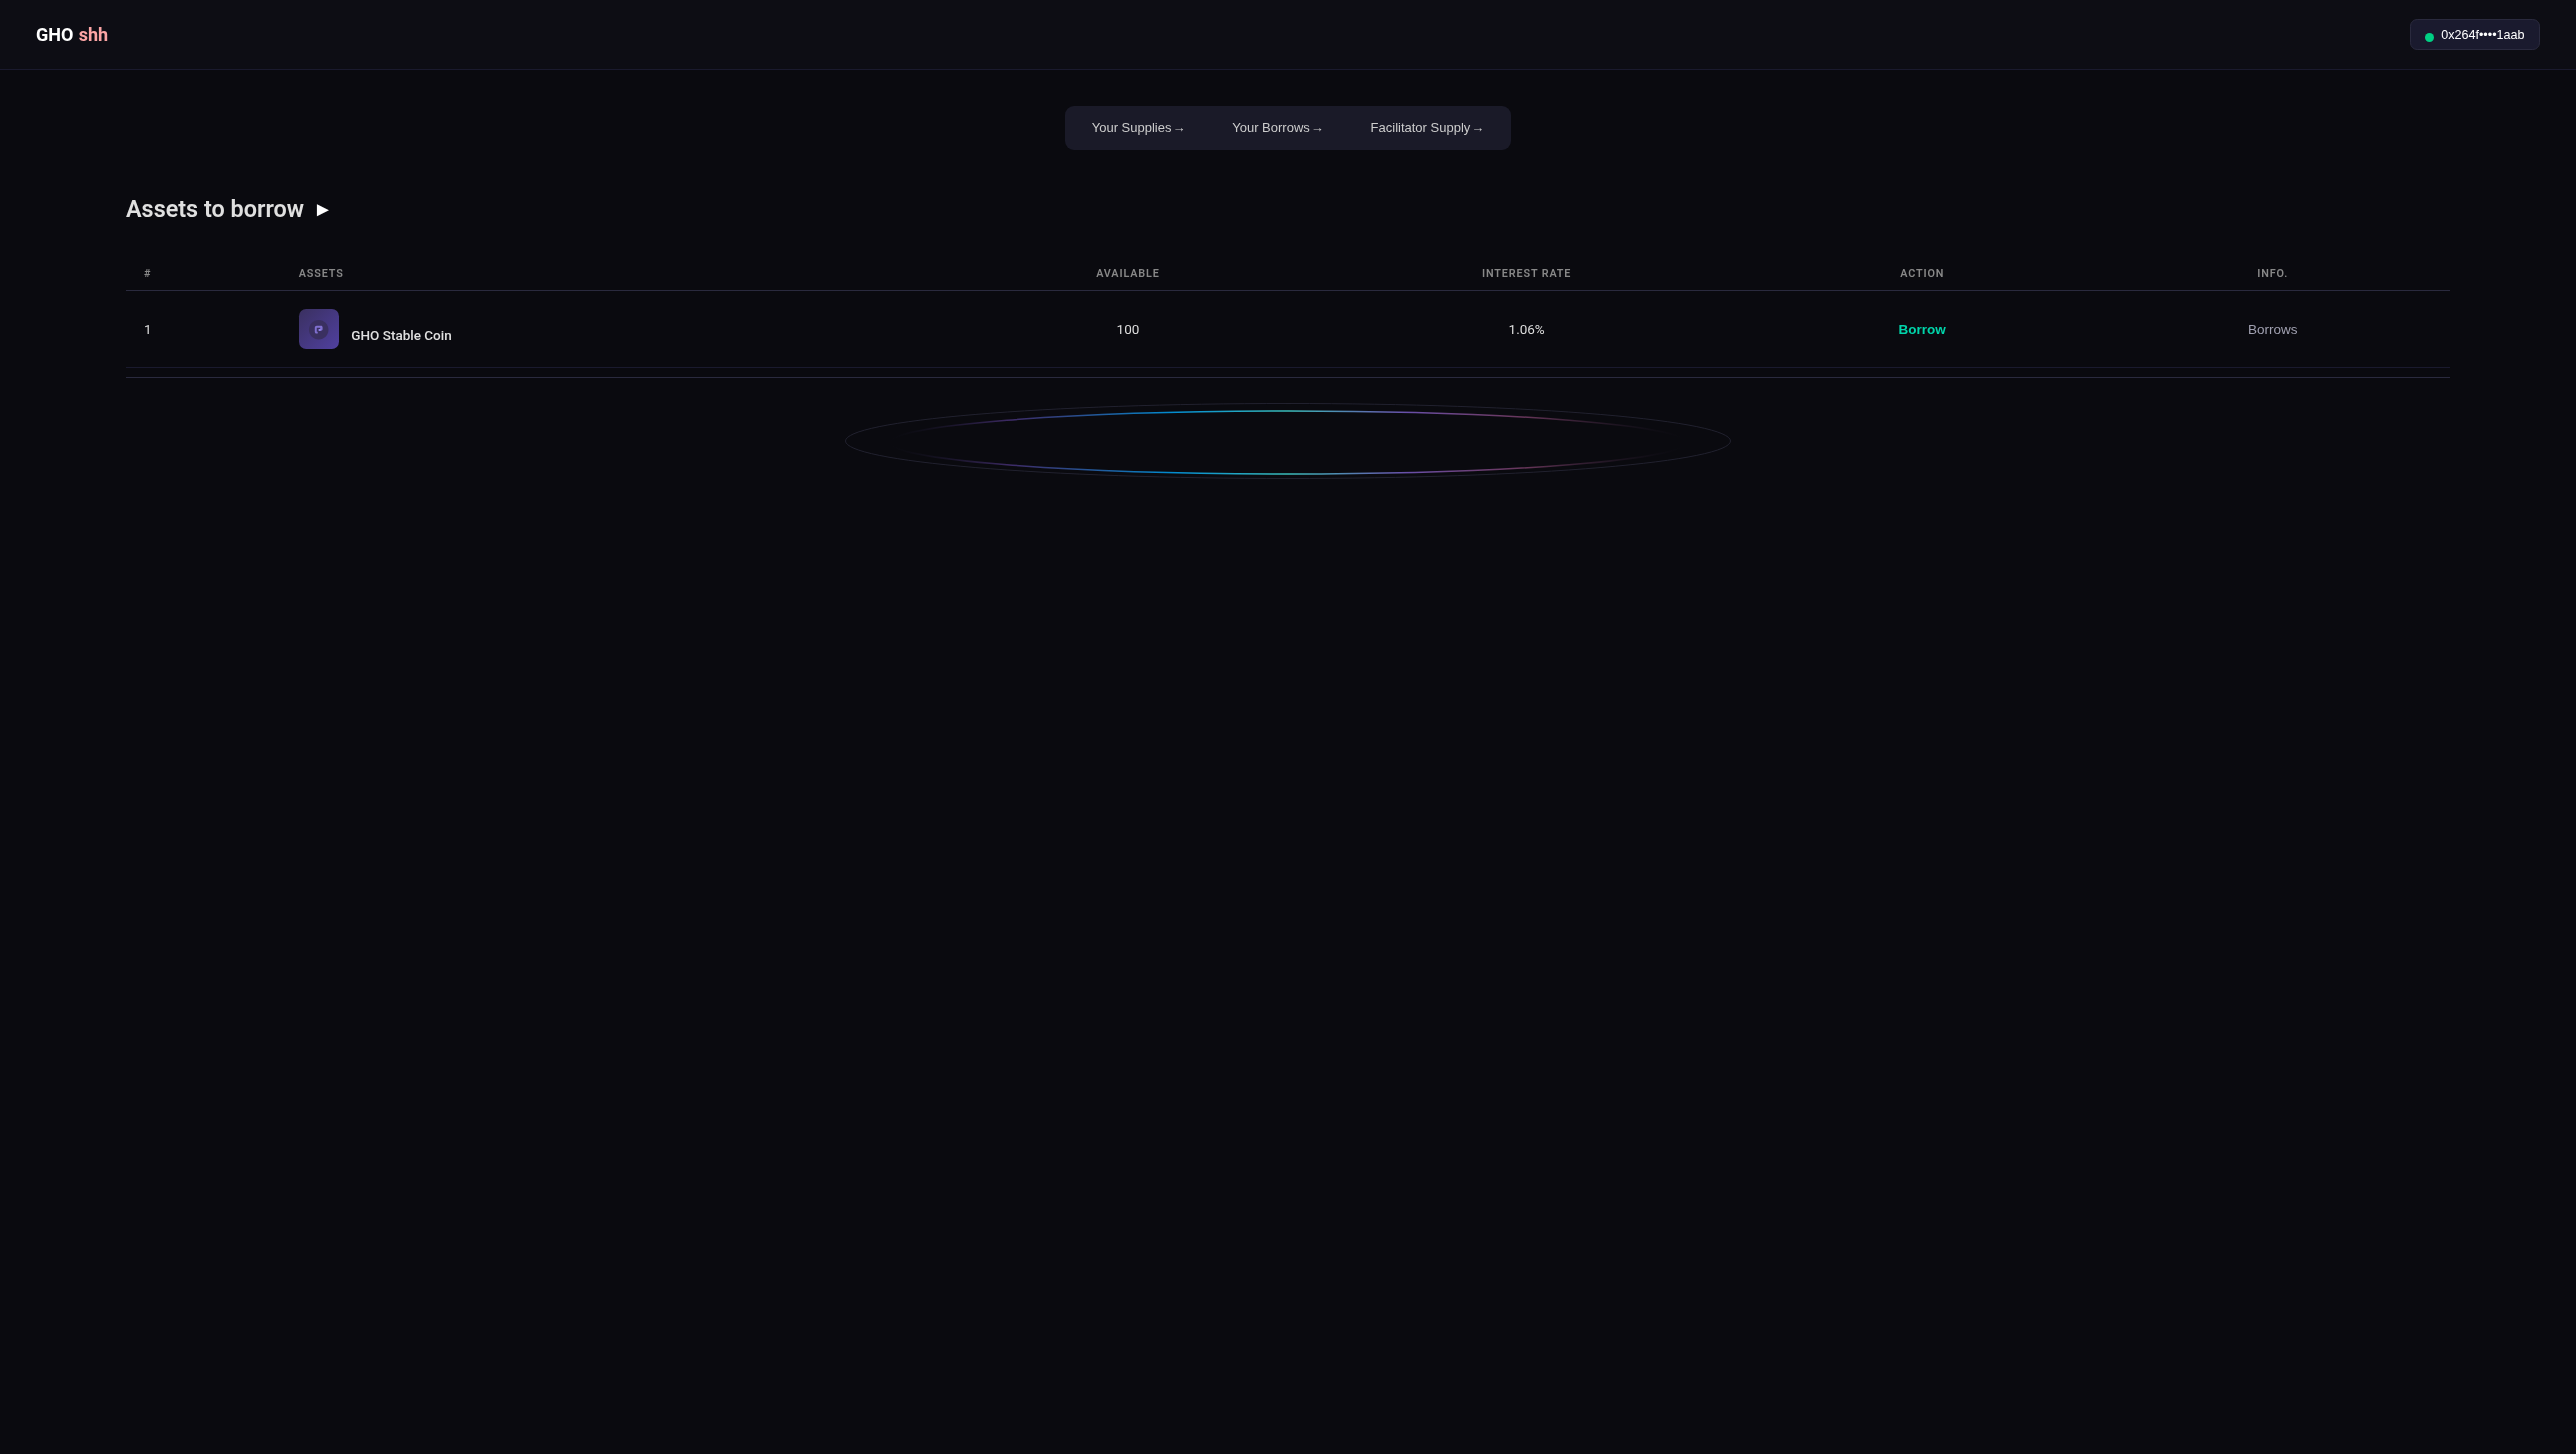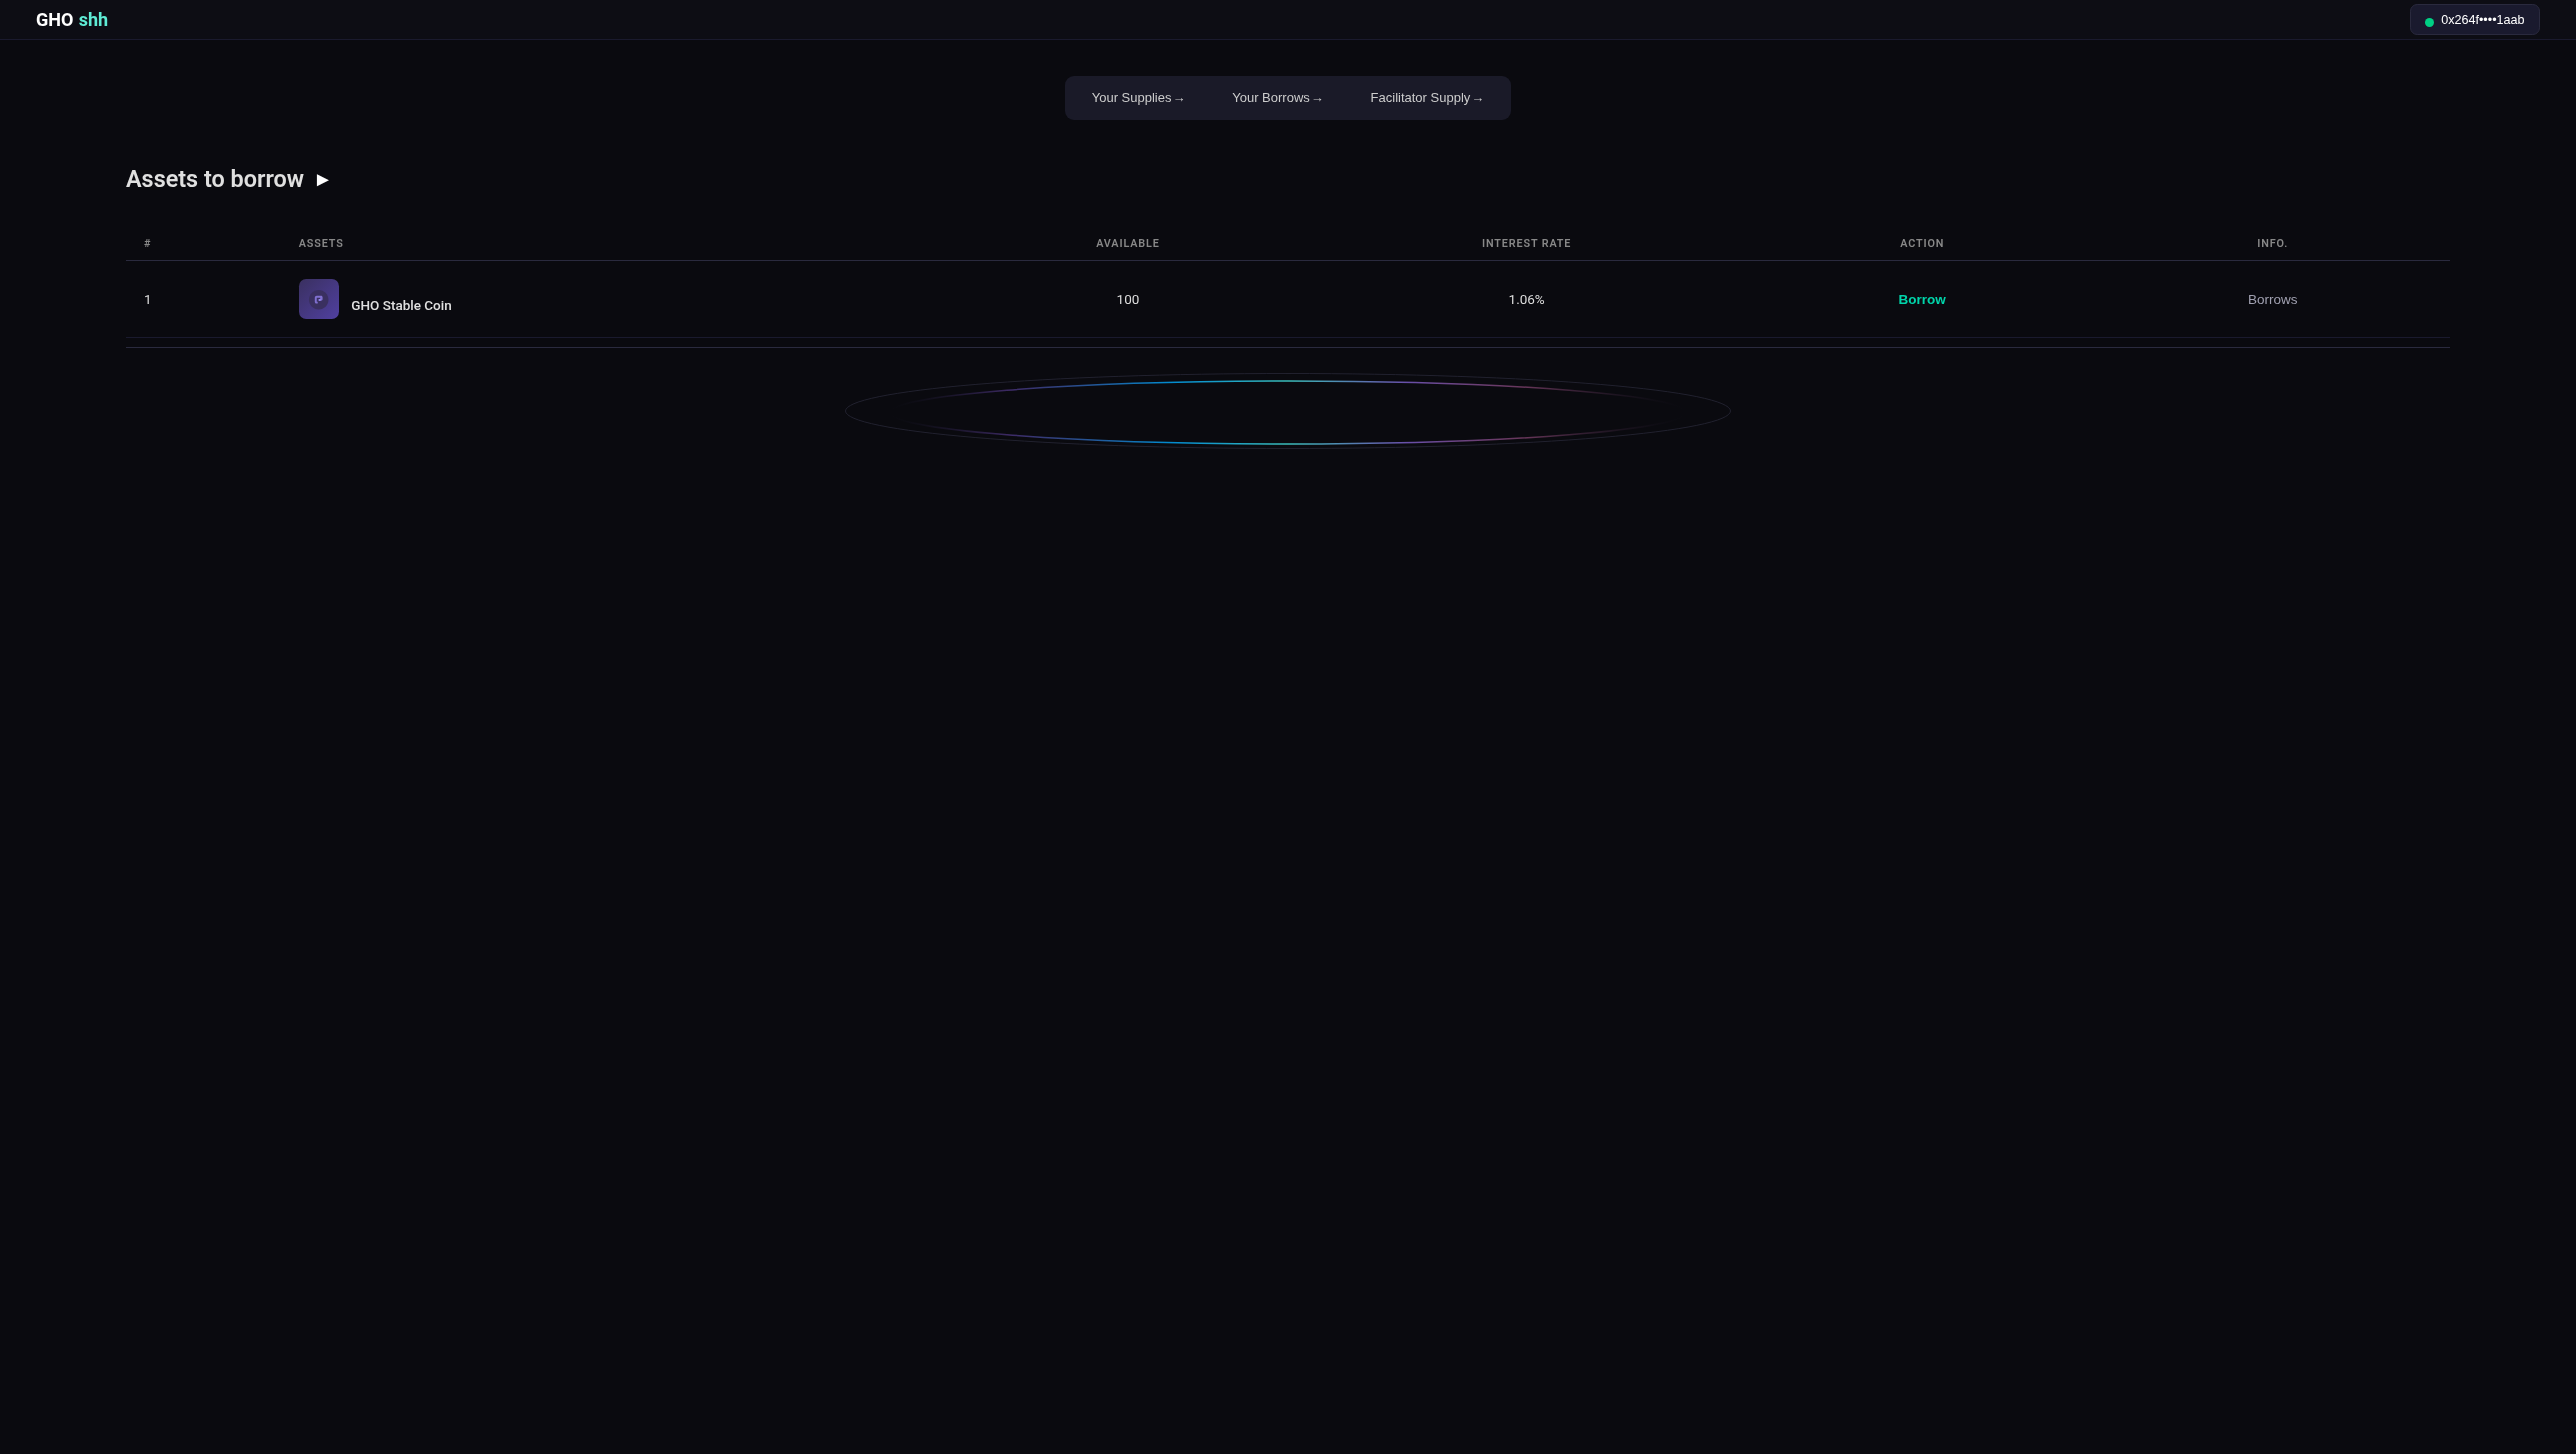--- a/index.html
+++ b/index.html
@@ -15,39 +15,39 @@
       min-height: 100vh;
       overflow-x: hidden;
     }
 
     
     .navbar {
       display: flex;
       align-items: center;
       justify-content: space-between;
       padding: 0 36px;
-      height: 40px;
+      height: 70px;
       background-color: #0d0d14;
       border-bottom: 0.9px solid #1a1a2e;
     }
 
     .logo {
       display: flex;
       align-items: center;
       gap: 5.4px;
       font-size: 18px;
       font-weight: 700;
     }
 
     .logo-gho {
       color: #ffffff;
     }
 
     .logo-shh {
-      color: #5eead4;
+      color: #fca5a5;
     }
 
     .wallet-btn {
       display: flex;
       align-items: flex-end;
       gap: 7.2px;
       background-color: #1a1a2e;
       border: 0.9px solid #2a2a3e;
       border-radius: 7.2px;
       padding: 7.2px 14.4px;

